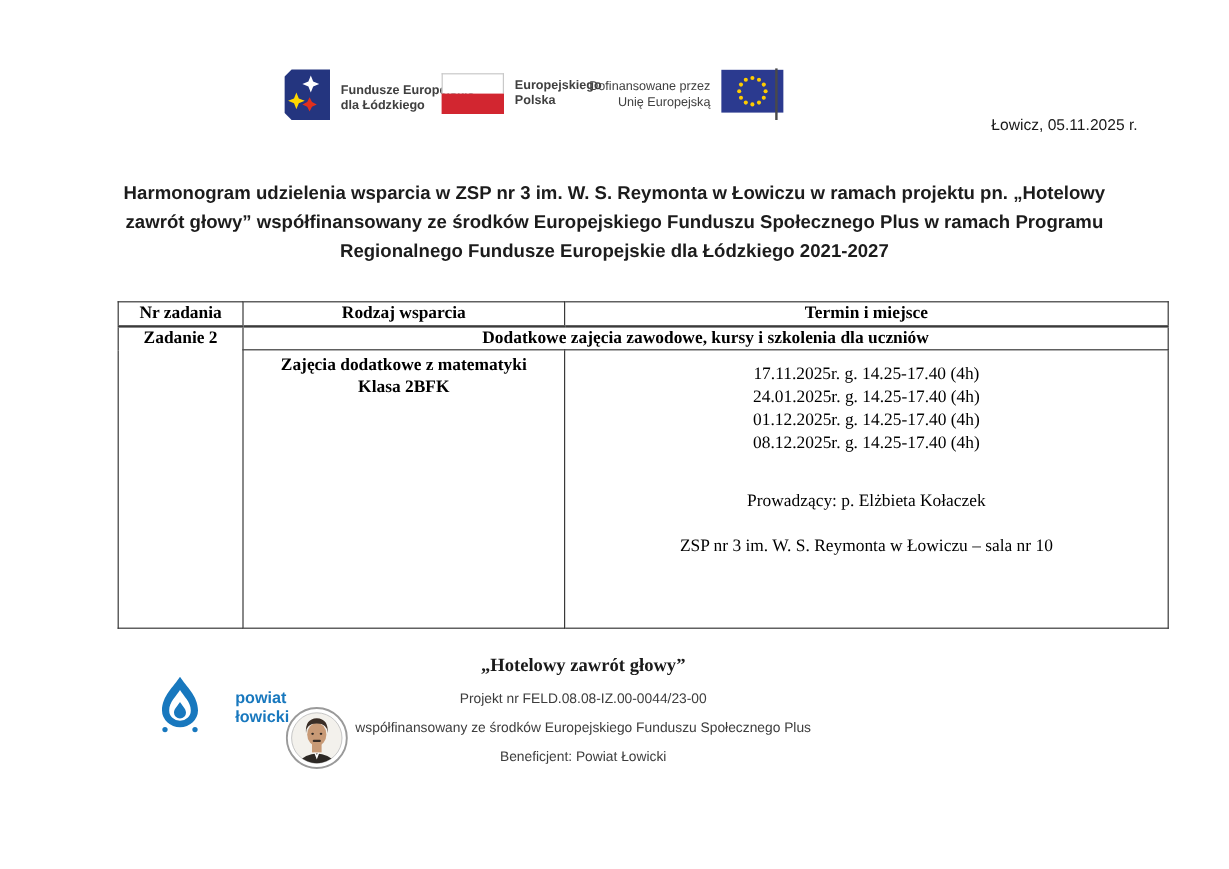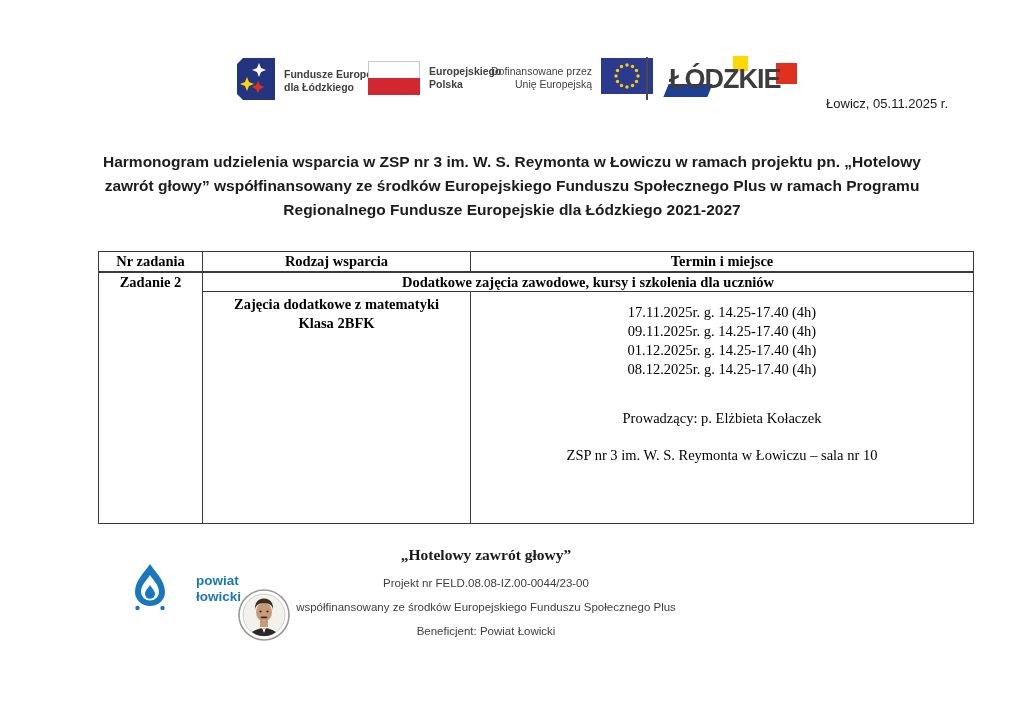--- a/index.html
+++ b/index.html
@@ -110,26 +110,20 @@
             <circle cx="15" cy="18" r="1.7"></circle>
           <circle cx="16.5" cy="12.5" r="1.7"></circle>
             <circle cx="20.5" cy="8.5" r="1.7"></circle>
         </g>
       </svg>
     </span>
   </div>
 
   <div class="hdr-divider"></div>
 
-  <div class="lodzkie">
-    <span class="sq-navy"></span>
-    <span class="sq-yellow"></span>
-    <span class="sq-red"></span>
-    <span class="txt">ŁÓDZKIE</span>
-  </div>
 
   <div class="date-line">Łowicz, 05.11.2025 r.</div>
 
   <div class="doc-title">Harmonogram udzielenia wsparcia w ZSP nr 3 im. W. S. Reymonta w Łowiczu w ramach projektu pn. „Hotelowy zawrót głowy” współfinansowany ze środków Europejskiego Funduszu Społecznego Plus w ramach Programu Regionalnego Fundusze Europejskie dla Łódzkiego 2021-2027</div>
 
   <table class="sched">
     <colgroup>
         <col class="c1">
         <col class="c2">
         <col class="c3">
@@ -149,21 +143,21 @@
       <tr class="row-main">
         <td>
           <div class="support-type">
             <div>Zajęcia dodatkowe z matematyki</div>
             <div>Klasa 2BFK</div>
           </div>
         </td>
         <td>
           <div class="col3-content">
             <div>17.11.2025r. g. 14.25-17.40 (4h)</div>
-            <div>09.11.2025r. g. 14.25-17.40 (4h)</div>
+            <div>24.01.2025r. g. 14.25-17.40 (4h)</div>
             <div>01.12.2025r. g. 14.25-17.40 (4h)</div>
             <div>08.12.2025r. g. 14.25-17.40 (4h)</div>
             <div class="instructor">Prowadzący: p. Elżbieta Kołaczek</div>
             <div class="location">ZSP nr 3 im. W. S. Reymonta w Łowiczu – sala nr 10</div>
           </div>
         </td>
       </tr>
     </tbody>
   </table>
 

